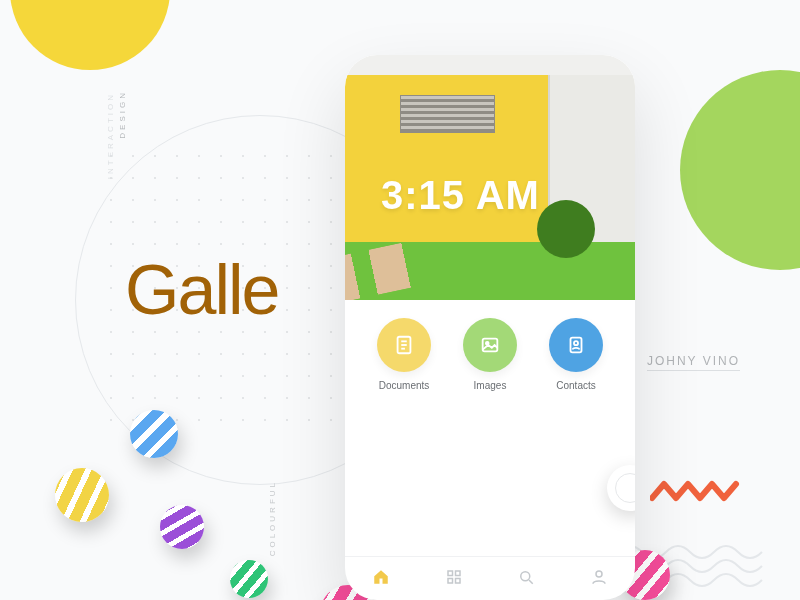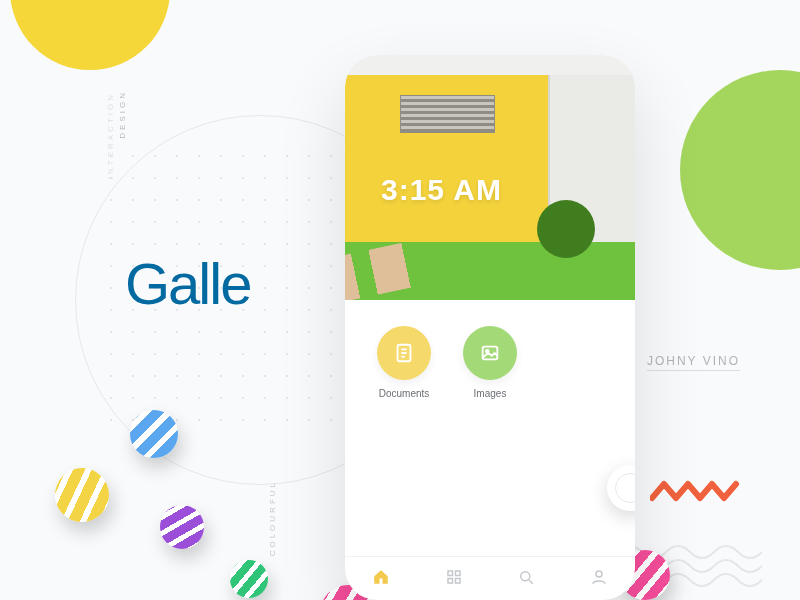--- a/index.html
+++ b/index.html
@@ -25,21 +25,21 @@
     border: 1px solid #e5e8eb;
   }
   .bg-dots {
     position: absolute; top: 145px; left: 100px;
     width: 320px; height: 280px;
     background-image: radial-gradient(#d4d7da 1px, transparent 1px);
     background-size: 22px 22px; opacity: .6;
   }
   .watermark {
     position: absolute; top: 250px; left: 125px;
-    font-size: 58px; font-weight: 300; color: #0369a1; letter-spacing: -2px;
+    font-size: 70px; font-weight: 300; color: #a16207; letter-spacing: -2px;
   }
   .vlabel1 {
     position: absolute; top: 90px; left: 118px;
     writing-mode: vertical-rl; font-size: 8px; letter-spacing: 3px;
     color: #b5b8bb; transform: rotate(180deg);
   }
   .vlabel1b {
     position: absolute; top: 92px; left: 106px;
     writing-mode: vertical-rl; font-size: 8px; letter-spacing: 3px;
     color: #dcdfe2; transform: rotate(180deg);
@@ -108,26 +108,26 @@
     border-radius:50%; background:#3f7d1f;
   }
   .hero .legs {
     position:absolute; bottom:6px; left:-26px; width:120px; height:46px;
     background: linear-gradient(90deg,#e8bfa1 30%, transparent 30%),
                 linear-gradient(90deg,transparent 45%, #e8bfa1 45% 73%, transparent 73%);
     transform: rotate(-12deg); border-radius: 20px; opacity:.92;
   }
   .clock {
     position:absolute; top:118px; left:36px;
-    color:#fff; font-size:30px; font-weight:700;
+    color:#fff; font-size:40px; font-weight:700;
     letter-spacing:1px; text-shadow:0 2px 4px rgba(0,0,0,.1);
     font-family: "Arial Rounded MT Bold","Segoe UI",sans-serif;
   }
   .grid {
-    flex:1; padding: 26px 18px 4px;
+    flex:1; padding: 18px 18px 4px;
     display:grid; grid-template-columns:repeat(3,1fr);
     grid-auto-rows:98px; gap:4px 4px; justify-items:center;
   }
   .tile { display:flex; flex-direction:column; align-items:center; gap:8px; cursor:pointer;}
   .tile .icon {
     width:54px; height:54px; border-radius:50%;
     display:flex; align-items:center; justify-content:center;
     box-shadow:0 4px 10px rgba(0,0,0,.06);
   }
   .tile .lbl { font-size:10px; color:#6a6e73; }
@@ -207,20 +207,30 @@
     <div class="tile">
       <div class="icon ic-img">
         <svg width="22" height="22" viewBox="0 0 24 24" fill="none" stroke="#fff" stroke-width="2">
             <rect x="4" y="5" width="16" height="14" rx="2"></rect>
             <circle cx="9" cy="10" r="1.5" fill="#fff"></circle>
             <path d="M4 17 L10 12 L14 15 L17 12 L20 15"></path>
           </svg>
       </div>
       <span class="lbl">Images</span>
     </div>
+    <div class="tile">
+      <div class="icon ic-con">
+        <svg width="22" height="22" viewBox="0 0 24 24" fill="none" stroke="#fff" stroke-width="2">
+            <rect x="6" y="4" width="12" height="16" rx="2"></rect>
+            <circle cx="12" cy="10" r="2.2"></circle>
+            <path d="M8.5 17 C8.5 14.5 15.5 14.5 15.5 17"></path>
+          </svg>
+      </div>
+      <span class="lbl">Contacts</span>
+    </div>
   </div>
 
   <div class="navbar">
     <span>
       <svg width="18" height="18" viewBox="0 0 24 24" fill="#f2c94c">
           <path d="M3 11 L12 3 L21 11 V21 H14 V14 H10 V21 H3 Z"></path>
         </svg>
     </span>
     <span>
       <svg width="18" height="18" viewBox="0 0 24 24" fill="none" stroke="#c4c8cc" stroke-width="2">

